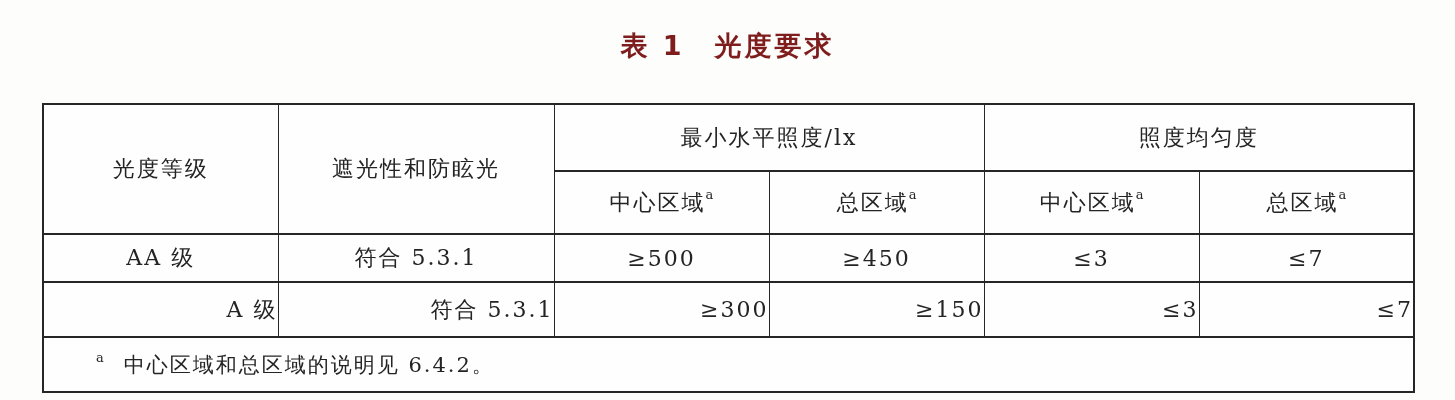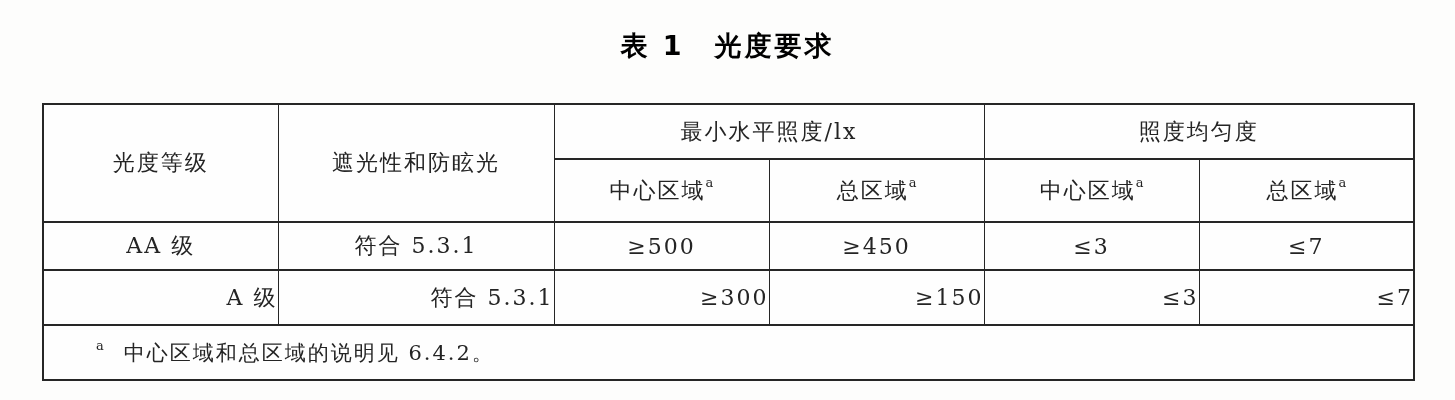--- a/index.html
+++ b/index.html
@@ -13,21 +13,21 @@
   .page { position: relative; width: 1455px; height: 400px; }
 
   .table-caption {
     position: absolute;
     top: 28px; left: 0; width: 100%;
     text-align: center;
     font-family: "DejaVu Sans", "Liberation Sans", sans-serif;
     font-weight: bold;
     font-size: 27px;
     letter-spacing: 3px;
-    color: #000000;
+    color: #7f1d1d;
     white-space: pre;
   }
 
   table.std-table {
     position: absolute;
     left: 42px; top: 103px;
     width: 1371px;
     border-collapse: collapse;
     table-layout: fixed;
     background: #fefefe;
@@ -39,21 +39,21 @@
   table.std-table th, table.std-table td {
     font-weight: normal;
     font-size: 22px;
     text-align: center;
     vertical-align: middle;
     letter-spacing: 2px;
     padding: 0;
     border-top-width: 2px;
     border-bottom-width: 2px;
   }
-  tr.hdr-row-1 > th { height: 55px; }
+  tr.hdr-row-1 > th { height: 67px; }
   tr.hdr-row-2 > th { height: 63px; border-bottom-width: 2.6px; }
   tr.data-row-1 > td { height: 48px; }
   tr.data-row-2 > td { height: 55px; text-align: right; }
   tr.footnote-row > td {
     height: 55px;
     text-align: left;
     padding-left: 52px;
     letter-spacing: 2px;
     font-size: 21px;
     margin-left: 31px;

